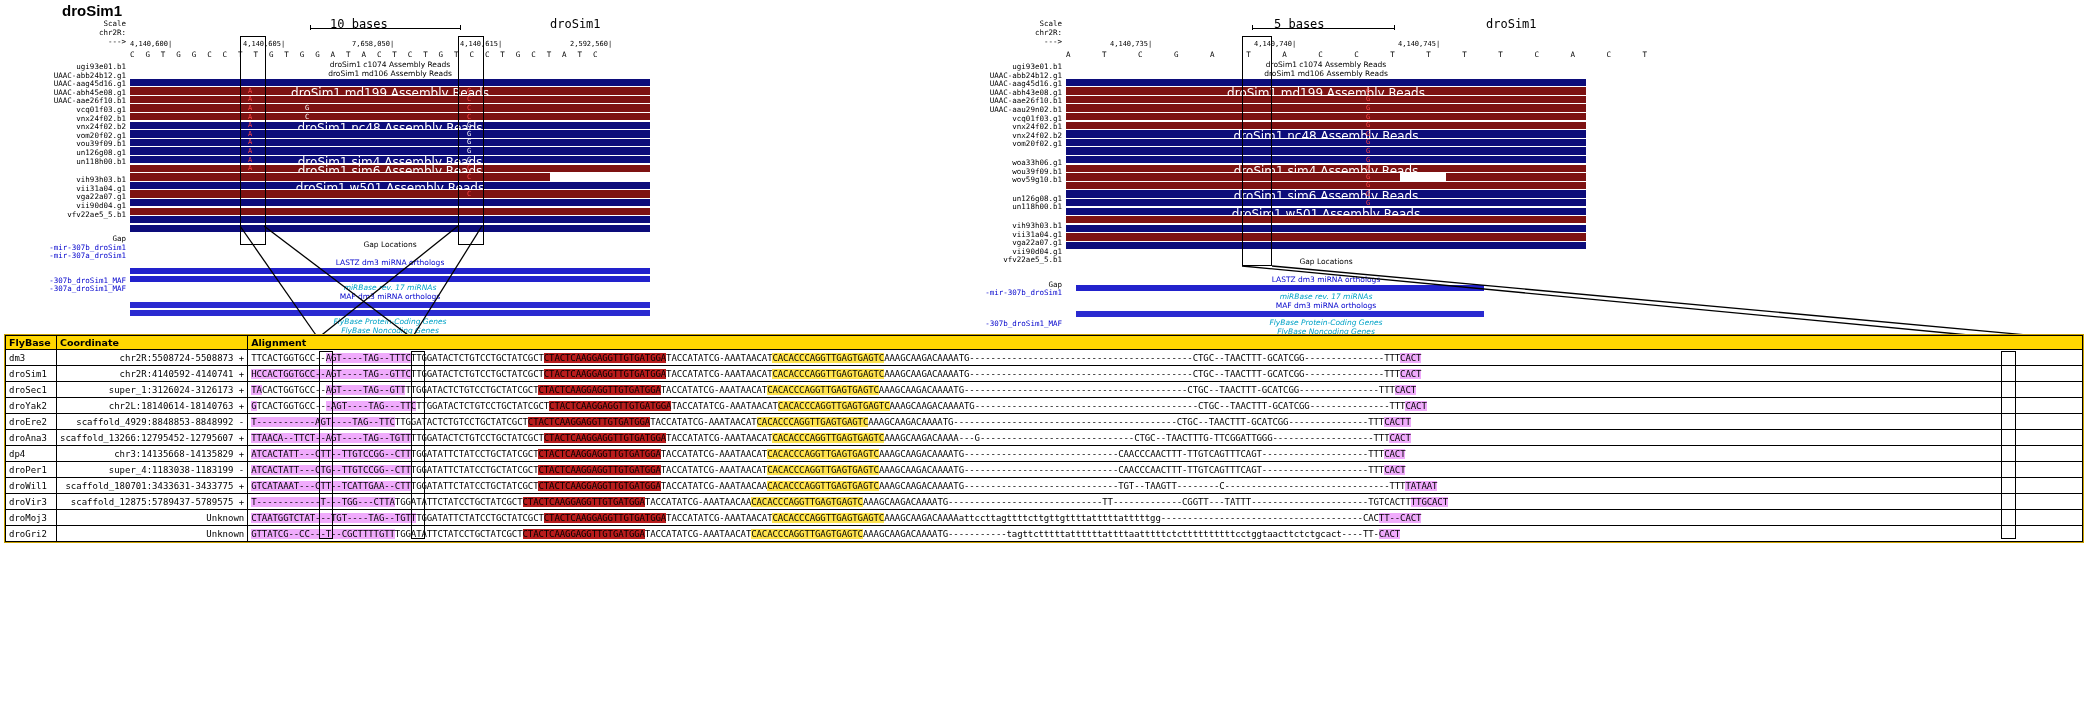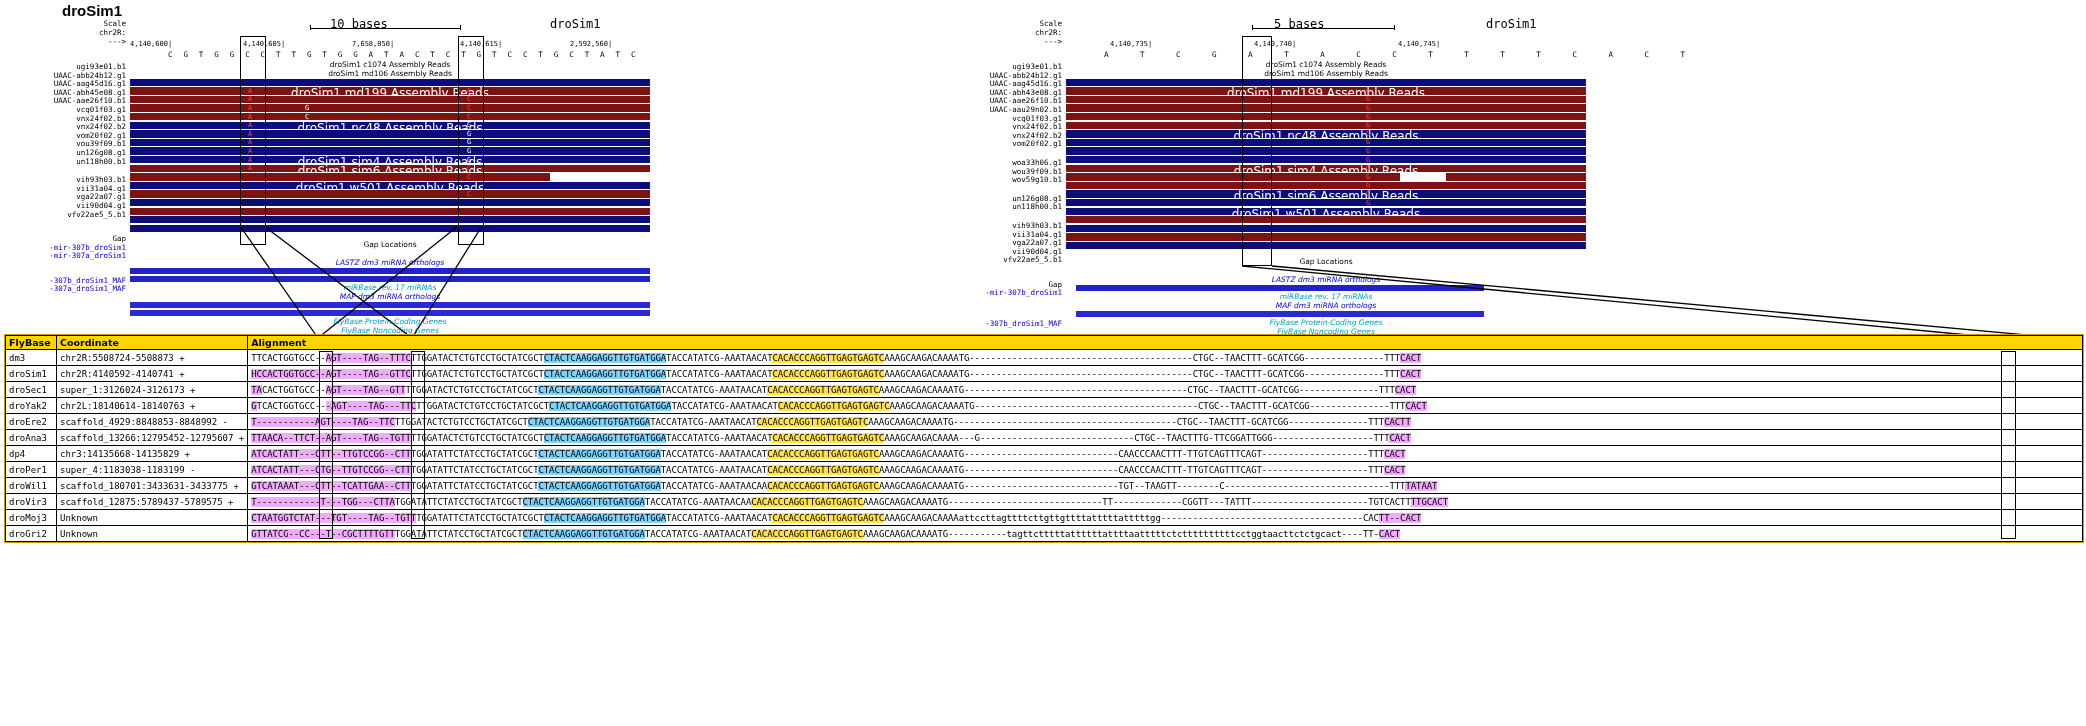--- a/index.html
+++ b/index.html
@@ -13,54 +13,54 @@
   .track-labels{position:absolute;left:0;top:0;width:116px;text-align:right;}
   .lbl{font-size:7.5px;color:#000;line-height:8.6px;height:8.6px;white-space:nowrap;}
   .lbl.blue{color:#0000cc;}
 
   .panel-body{position:absolute;left:120px;top:0;width:520px;}
   .scalebar{position:relative;height:22px;}
   .scale-txt{position:absolute;font-size:12px;color:#000;}
   .tickline{position:absolute;border-left:1px solid #000;height:5px;}
   .bar-h{position:absolute;border-top:1px solid #000;}
 
-  .seqline{position:relative;height:10px;font-size:7.5px;letter-spacing:0;color:#000;white-space:nowrap;margin-left:38px;}
+  .seqline{position:relative;height:10px;font-size:7.5px;letter-spacing:0;color:#000;white-space:nowrap;}
   .coordline{position:relative;height:10px;font-size:7px;color:#000;white-space:nowrap;}
 
   .read{position:relative;height:8.6px;margin:0;}
   .read .bg{position:absolute;left:0;top:0.6px;height:7.4px;width:100%;}
   .navy{background:#0c0c7a;}
   .maroon{background:#7d1212;}
   .read .txt{position:absolute;left:0;top:-0.4px;width:100%;text-align:center;color:#ffffff;font-size:12px;font-family:"DejaVu Sans",sans-serif;white-space:nowrap;}
   .read .snp{position:absolute;top:0.2px;color:#ff4444;font-size:7px;font-family:"DejaVu Sans Mono",monospace;}
   .read .snp.w{color:#ffffff;}
   .read .gapw{position:absolute;top:0.6px;height:7.4px;background:#ffffff;}
 
   .centertxt{position:relative;height:9px;text-align:center;font-size:7.5px;color:#000;font-family:"DejaVu Sans",sans-serif;}
-  .centertxt.blue{color:#0000cc;font-style:italic;}
+  .centertxt.blue{color:#0000cc;}
   .centertxt.cyan{color:#00a2c6;font-style:italic;}
 
   .mirnabar{position:relative;height:8px;}
   .mirnabar .b{position:absolute;height:6px;top:1px;background:#2222cc;}
   .mafbar{position:relative;height:8px;}
   .mafbar .b{position:absolute;height:6px;top:1px;background:#2a2ad0;}
 
   .vbox{position:absolute;border:1px solid #000;}
   .connector{position:absolute;}
 
   
   #align-table{position:absolute;left:4px;top:334px;width:2078px;border:1px solid #c9a100;background:#fff;}
   table{border-collapse:collapse;width:100%;font-family:"DejaVu Sans Mono",monospace;font-size:9px;}
   th{background:#ffd700;border:1px solid #000;text-align:left;padding:1px 3px;font-weight:bold;font-size:9.5px;font-family:"DejaVu Sans",sans-serif;}
   td{border:1px solid #000;padding:0 3px;height:15px;white-space:nowrap;overflow:hidden;vertical-align:middle;}
   td.species{width:44px;font-size:9px;}
-  td.coord{width:182px;font-size:9px;}
+  td.coord{width:182px;font-size:9px;text-align:right;}
   td.aln{font-size:9px;letter-spacing:-0.1px;}
   .hl-red{background:#f0abfc;}
-  .hl-cyan{background:#7dd3fc;}
+  .hl-cyan{background:#b91c1c;}
   .hl-yellow{background:#ffe34d;}
   .lowercase{text-transform:lowercase;}
   .colbox{position:absolute;border:1px solid #000;pointer-events:none;}
 </style>
 </head>
 <body>
 
 <div class="page-title">droSim1</div>
 
 <div class="browser" id="browser-left">

